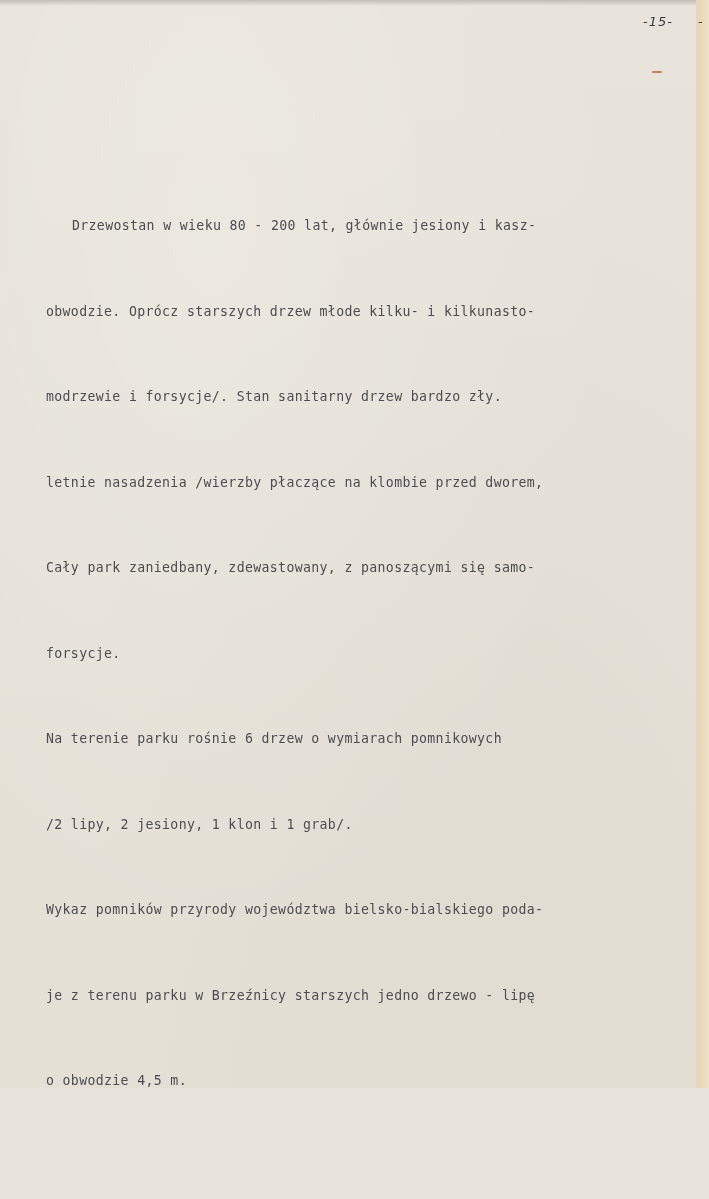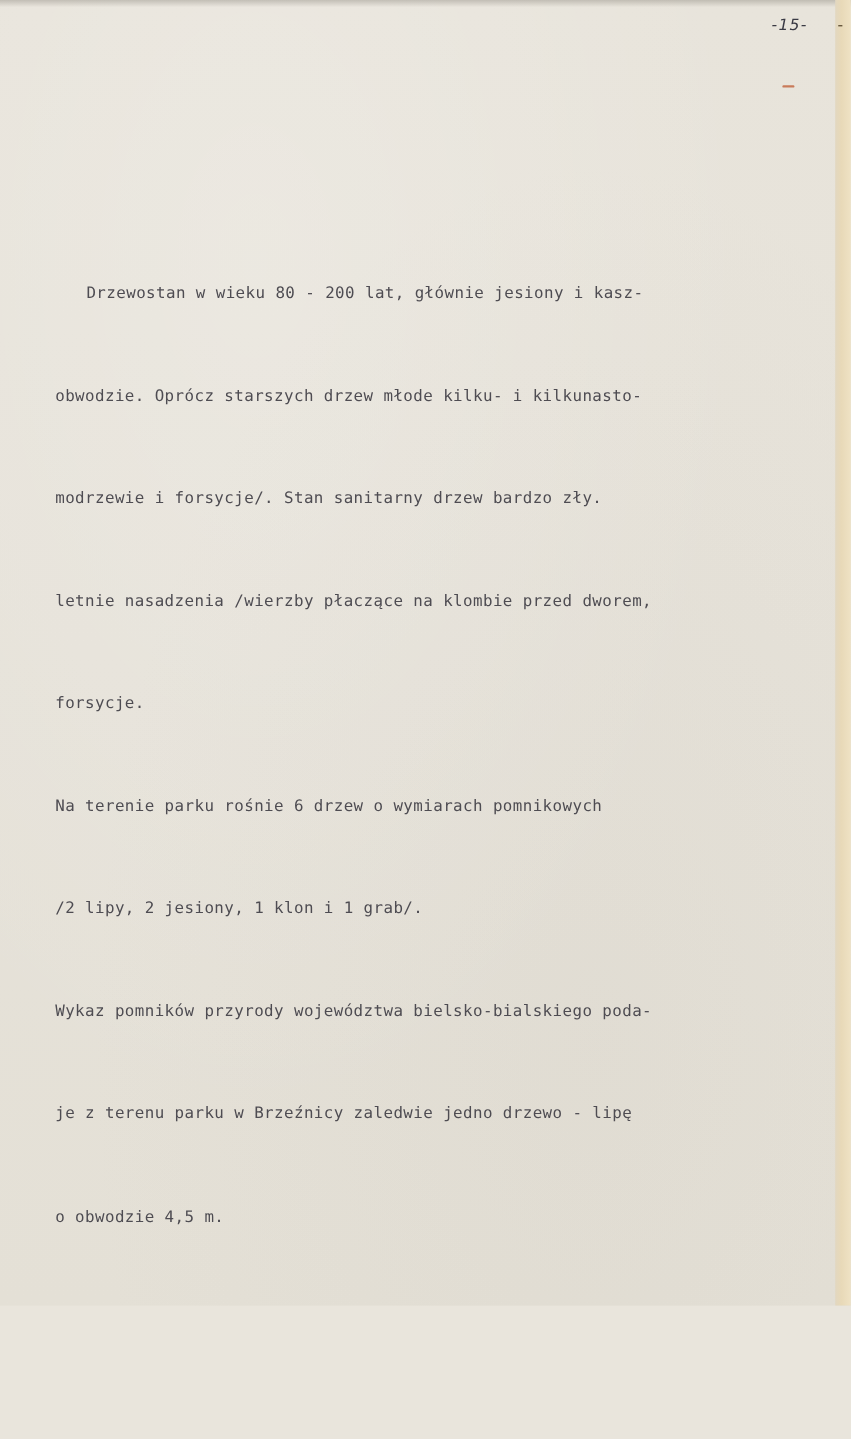--- a/index.html
+++ b/index.html
@@ -73,39 +73,39 @@
       color: #4e4c52;
       letter-spacing: 0.35px;
       white-space: pre;
     }
     .line {
       display: block;
       height: 28.5px;
     }
     .line.indent {
       padding-left: 26px;
-      margin-top: 19px;
     }
   </style>
 </head>
 <body>
 
 <div class="page">
   <div class="top-shadow"></div>
   <div class="right-edge"></div>
 
   <div class="page-number">-15-</div>
   <div class="page-number-dash">-</div>
   <div class="red-mark"></div>
 
   <div class="body-text">
     <span class="line indent">Drzewostan w wieku 80 - 200 lat, głównie jesiony i kasz-</span>
     <span class="line">obwodzie. Oprócz starszych drzew młode kilku- i kilkunasto-</span>
     <span class="line">modrzewie i forsycje/. Stan sanitarny drzew bardzo zły.</span>
     <span class="line">letnie nasadzenia /wierzby płaczące na klombie przed dworem,</span>
+    <span class="line">Cały park zaniedbany, zdewastowany, z panoszącymi się samo-</span>
     <span class="line">forsycje.</span>
     <span class="line">Na terenie parku rośnie 6 drzew o wymiarach pomnikowych</span>
     <span class="line">/2 lipy, 2 jesiony, 1 klon i 1 grab/.</span>
     <span class="line">Wykaz pomników przyrody województwa bielsko-bialskiego poda-</span>
-    <span class="line">je z terenu parku w Brzeźnicy zaledwie jedno drzewo - lipę</span>
+    <span class="line">je z terenu parku w Brzeźnicy starszych jedno drzewo - lipę</span>
     <span class="line">o obwodzie 4,5 m.</span>
   </div>
 </div>
 
 </body></html>

